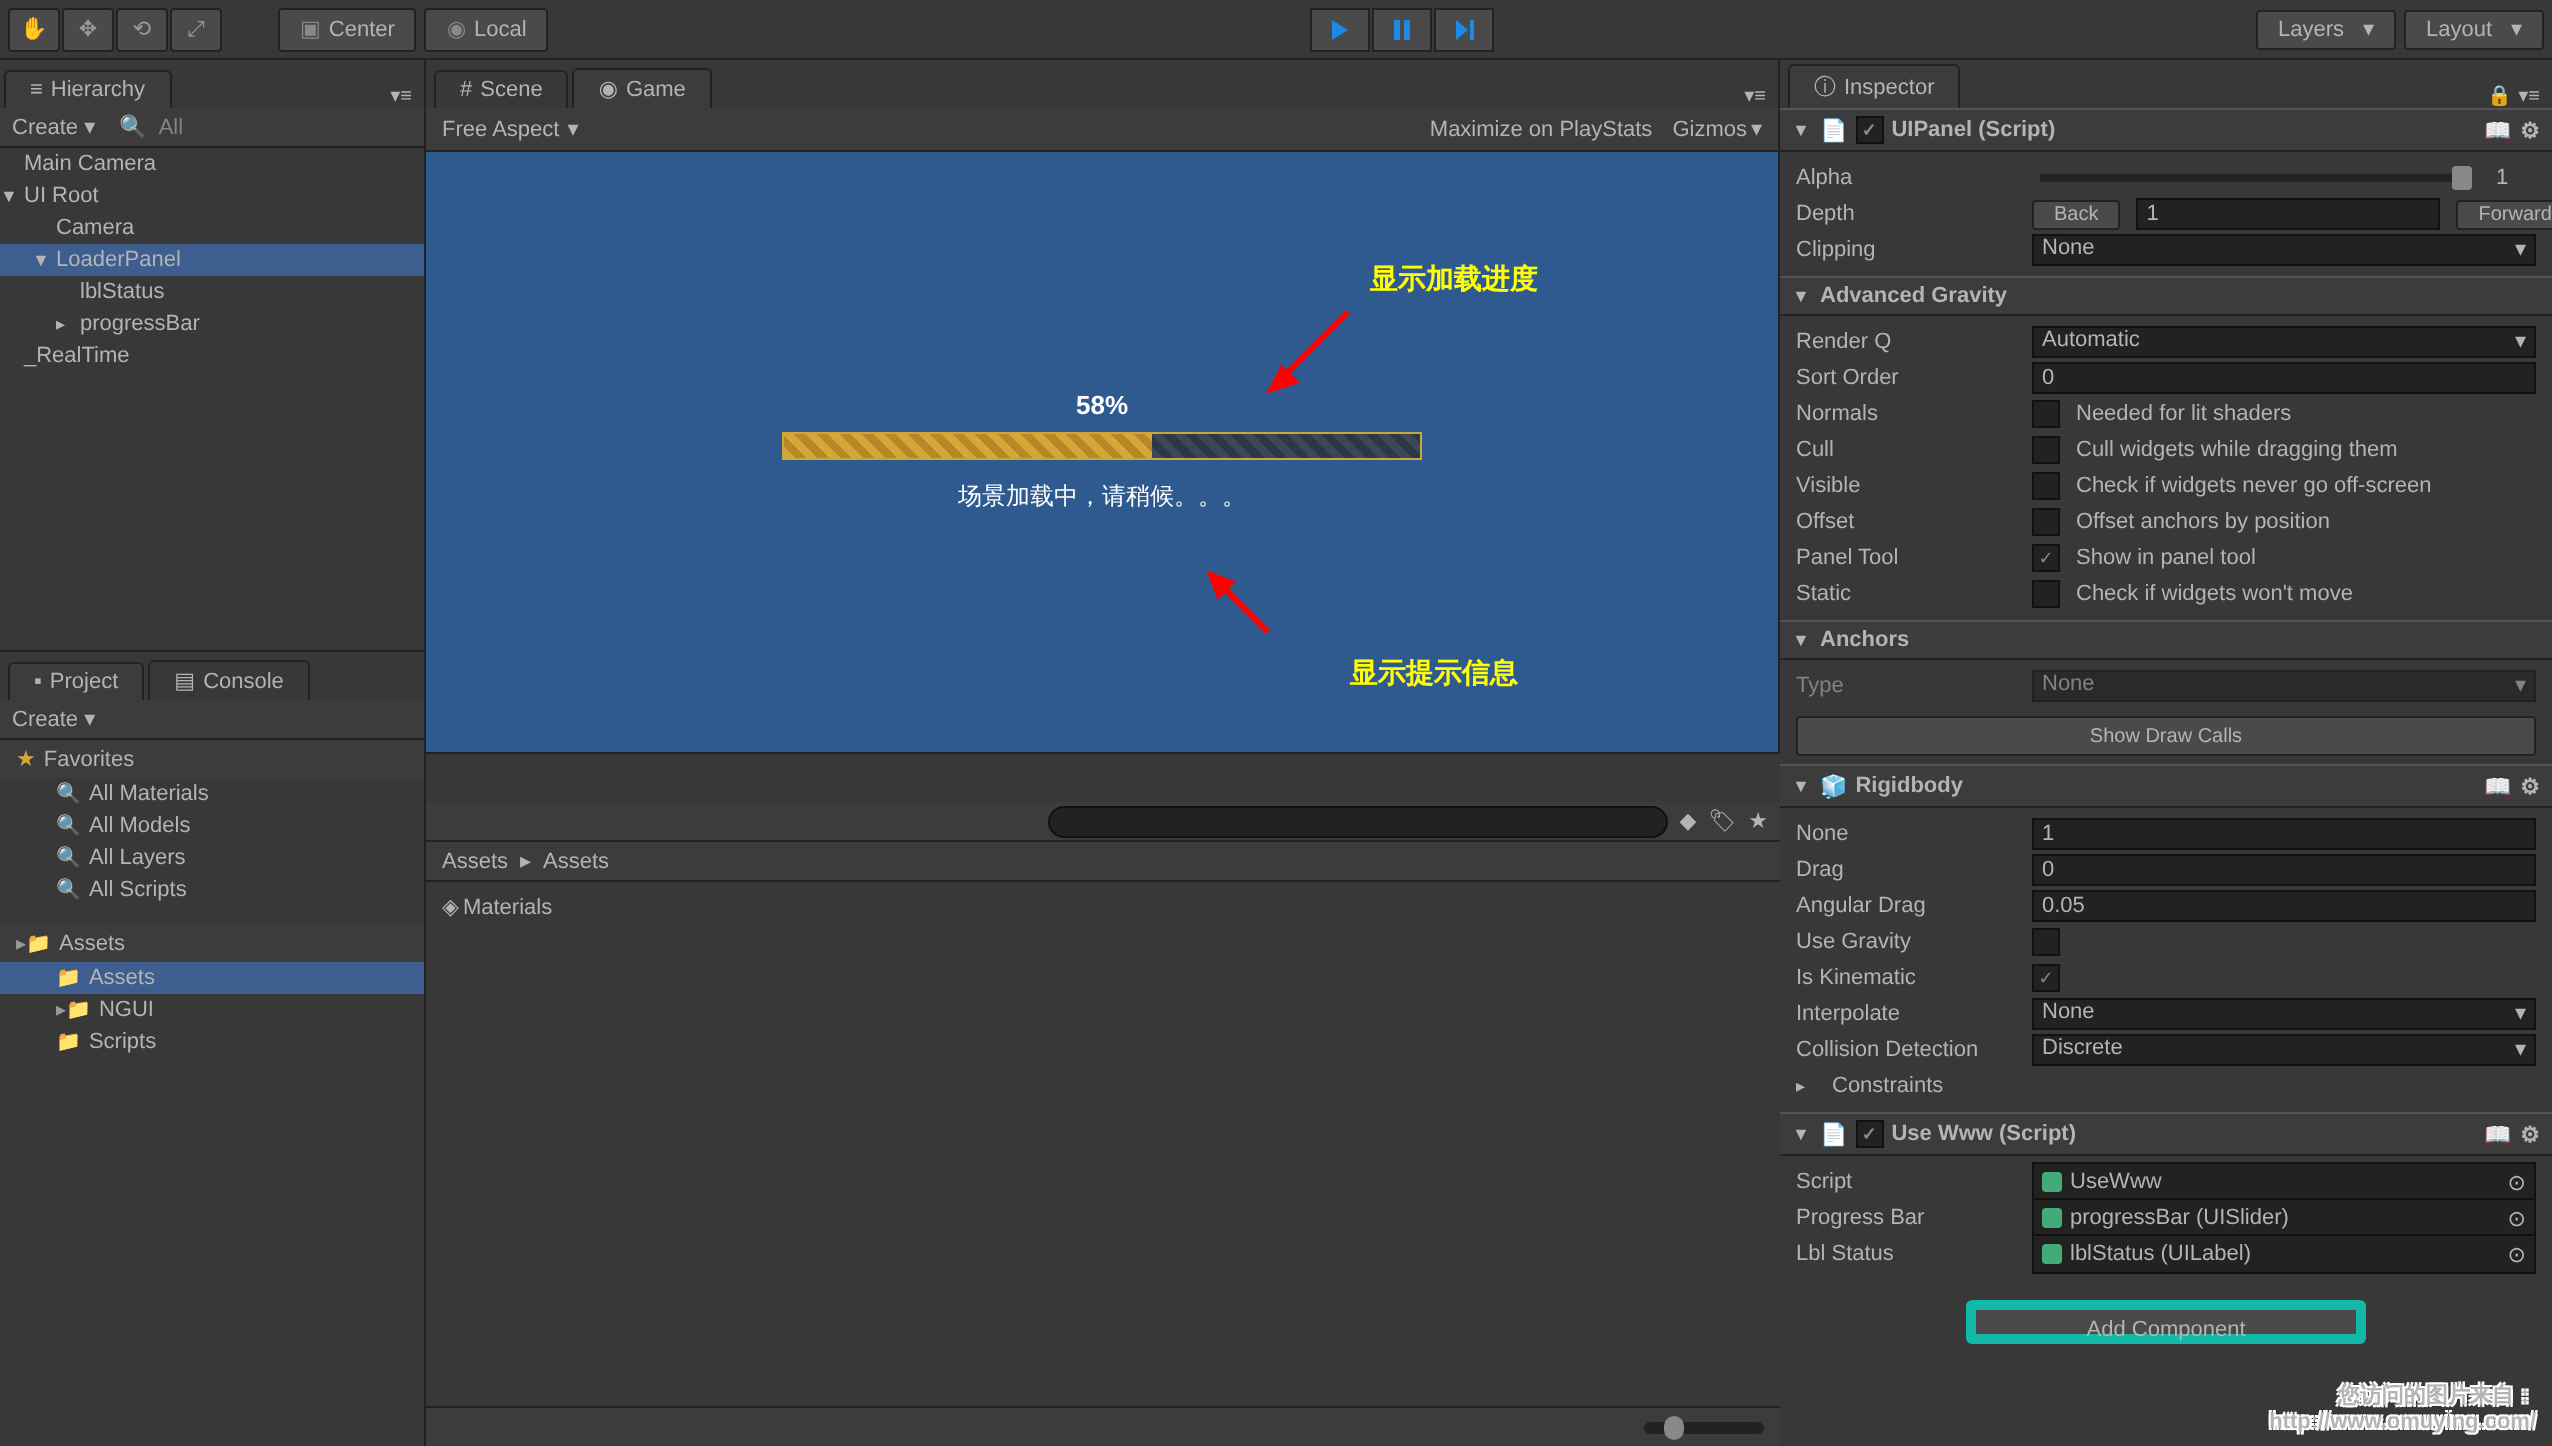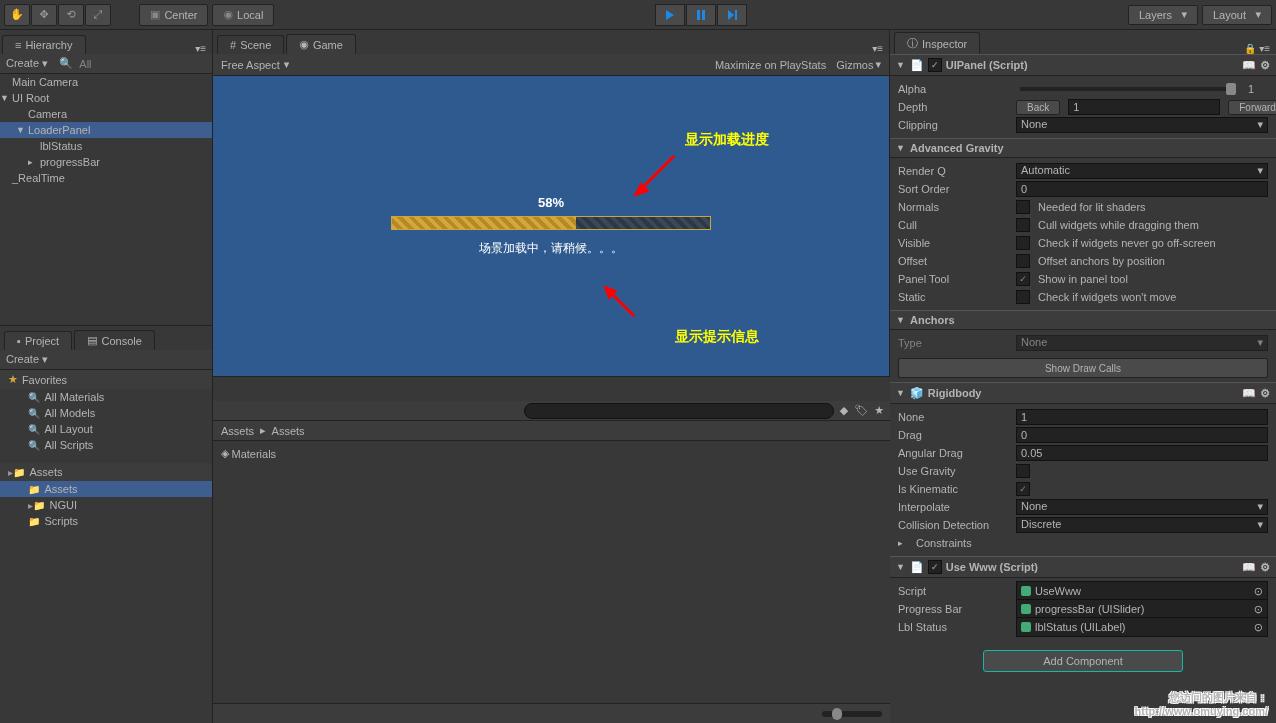--- a/index.html
+++ b/index.html
@@ -56,21 +56,21 @@
 .prop-label{width:110px;flex-shrink:0}
 .prop-input{flex:1;height:16px;background:#222;border:1px solid #111;color:#b4b4b4;padding:0 4px;font-size:11px}
 .prop-btn{padding:1px 10px;background:#4a4a4a;border:1px solid #222;border-radius:2px;font-size:10px}
 .checkbox{width:14px;height:14px;background:#222;border:1px solid #111;display:flex;align-items:center;justify-content:center;font-size:9px}
 .checkbox.checked::after{content:'✓';color:#888}
 .slider-track{flex:1;height:4px;background:#222;position:relative;margin:0 4px}
 .slider-thumb{position:absolute;right:0;top:-4px;width:10px;height:12px;background:#888;border-radius:2px}
 .section-header{background:#3c3c3c;padding:3px 6px;font-size:11px;font-weight:bold;border-top:1px solid #555;border-bottom:1px solid #222;display:flex;align-items:center;gap:4px}
 .ref-field{flex:1;height:20px;background:#222;border:1px solid #111;display:flex;align-items:center;padding:0 4px;gap:4px;font-size:10px}
 .ref-icon{width:10px;height:10px;background:#4a7;border-radius:2px}
-.add-component-btn{width:200px;height:22px;background:#4a4a4a;border:1px solid #14b8a6;border-radius:3px;margin:10px auto;display:block;text-align:center;line-height:20px;font-size:11px}
+.add-component-btn{width:200px;height:22px;background:#4a4a4a;border:5px solid #14b8a6;border-radius:3px;margin:10px auto;display:block;text-align:center;line-height:20px;font-size:11px}
 .watermark{position:absolute;bottom:6px;right:8px;text-align:right;color:#f00;font-size:12px;font-weight:bold;text-shadow:1px 1px 0 #fff,-1px -1px 0 #fff,1px -1px 0 #fff,-1px 1px 0 #fff}
 svg.red-arrow{stroke:#f00;fill:#f00}
 </style>
 </head>
 <body>
 
 <div class="toolbar">
   <div class="tool-group">
     <div class="tool-btn">✋</div>
     <div class="tool-btn">✥</div>
@@ -188,21 +188,21 @@
         <div class="fav-item">
             <span class="search-icon">🔍</span>
             <span>All Materials</span>
           </div>
         <div class="fav-item">
             <span class="search-icon">🔍</span>
             <span>All Models</span>
           </div>
         <div class="fav-item">
             <span class="search-icon">🔍</span>
-            <span>All Layout</span>
+            <span>All Layers</span>
           </div>
         <div class="fav-item">
             <span class="search-icon">🔍</span>
             <span>All Scripts</span>
           </div>
         <div style="height:10px"></div>
         <div class="fav-header">
             <span class="folder-icon">▸📁</span>
             <span>Assets</span>
           </div>

